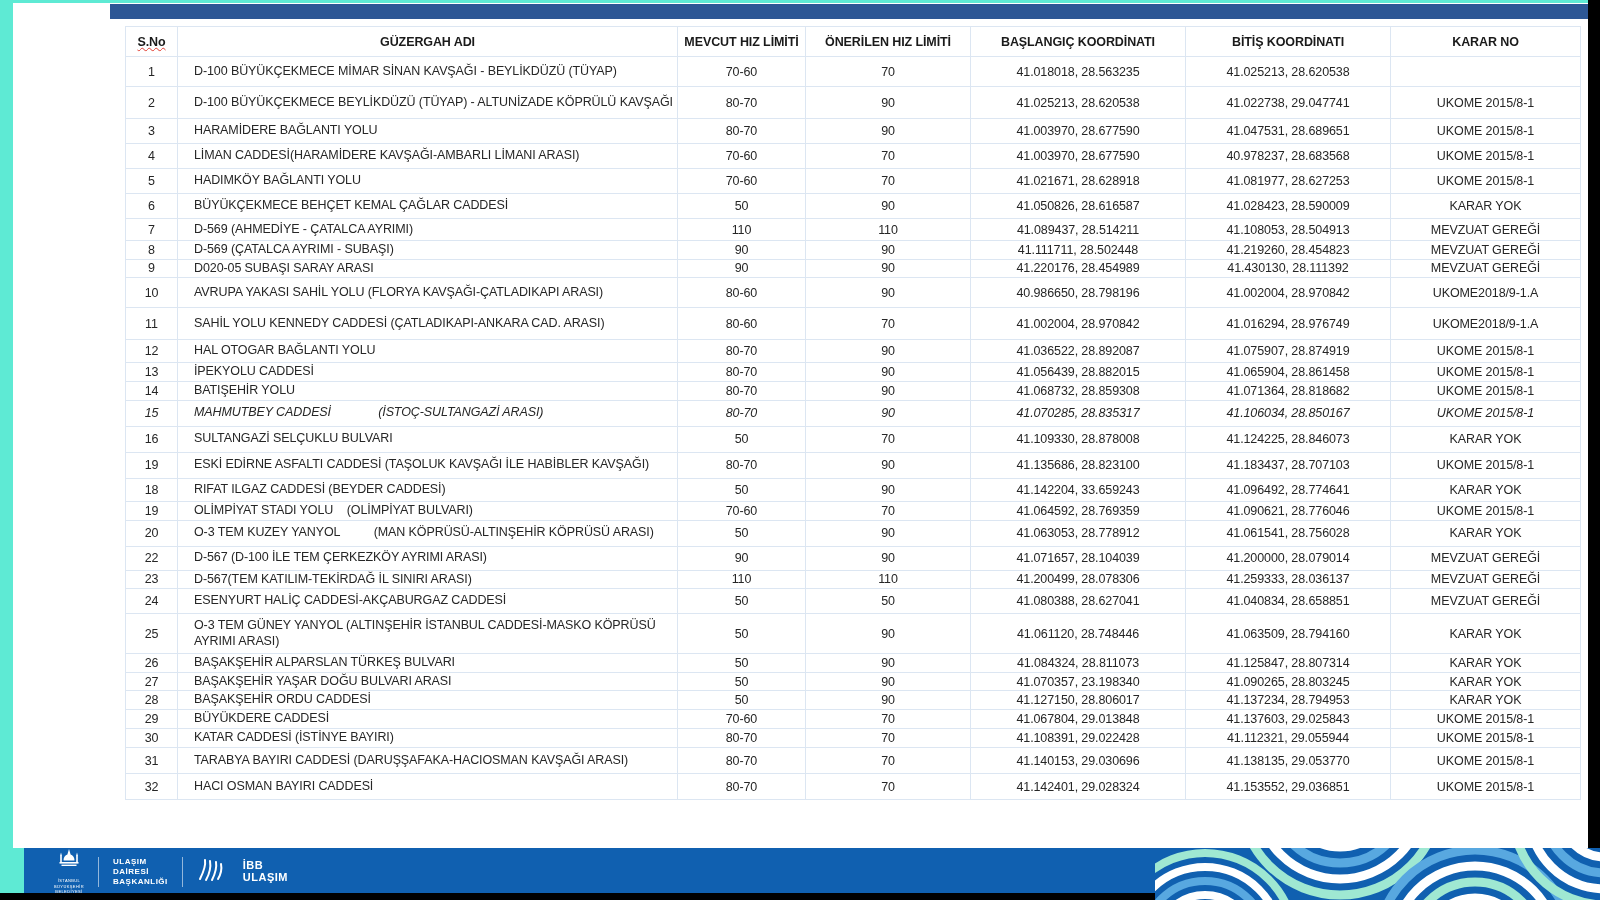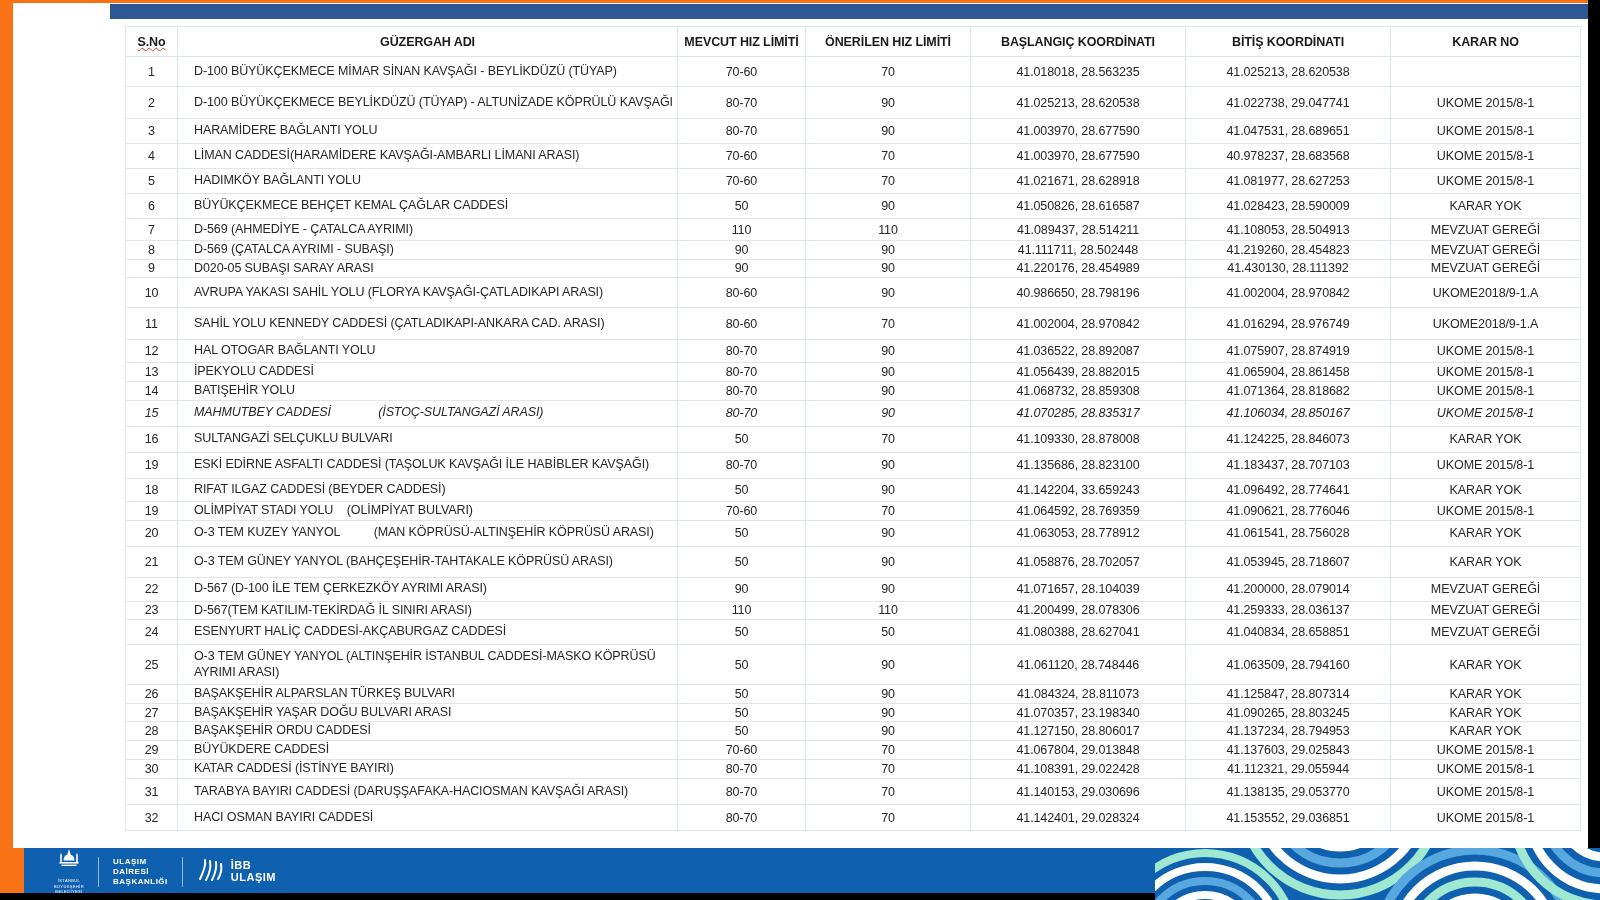--- a/index.html
+++ b/index.html
@@ -1,37 +1,37 @@
 <!DOCTYPE html>
 <html><head>
 <meta charset="utf-8">
 <style>
   * { margin:0; padding:0; box-sizing:border-box; }
   html,body { width:1600px; height:900px; overflow:hidden; background:#000; font-family:"Liberation Sans", sans-serif; }
-  .stage { position:relative; width:1600px; height:900px; background:#f97316; }
+  .stage { position:relative; width:1600px; height:900px; background:#5eead4; }
   .content { position:absolute; left:13px; top:3px; width:1575px; height:845px; background:#fff; }
   .top-bar { position:absolute; left:97px; top:1px; right:0; height:15px; background:#2d5795; }
   .table-wrap { position:absolute; left:112px; top:23px; width:1455px; }
   table { border-collapse:collapse; width:1455px; table-layout:fixed; }
   col.c0{width:52px;} col.c1{width:500px;} col.c2{width:128px;} col.c3{width:165px;}
   col.c4{width:215px;} col.c5{width:205px;} col.c6{width:190px;}
   th, td { border:1px solid #dce6f2; font-size:12.5px; color:#262626; text-align:center;
            vertical-align:middle; padding:1px 4px; letter-spacing:-0.1px; overflow:hidden; }
   thead th { font-weight:bold; color:#1a1a1a; height:30px; font-size:12.5px; }
   th.sno { text-decoration:underline; text-decoration-style:wavy; text-decoration-color:#e03c31; text-decoration-thickness:1px; }
   td.route { text-align:left; padding-left:16px; white-space:pre-wrap; line-height:1.25; }
   tbody td { font-size:12.5px; }
   .footer { position:absolute; left:24px; top:848px; width:1368px; height:47px; background:#1060b0; }
   .bottom-strip { position:absolute; left:0; top:893px; width:1600px; height:7px; background:#000; }
   .footer-inner { position:absolute; left:30px; top:0; height:47px; display:flex; align-items:center; gap:14px; color:#fff; }
   .emblem { display:flex; flex-direction:column; align-items:center; }
   .emblem-caption { font-size:4px; letter-spacing:0.4px; line-height:1.2; text-align:center; margin-top:1px; }
   .vdiv { width:1px; height:30px; background:rgba(255,255,255,0.55); }
   .dept { font-size:8px; font-weight:bold; line-height:1.25; letter-spacing:0.5px; }
-  .brand { display:flex; align-items:center; gap:6px; }
+  .brand { display:flex; align-items:center; gap:18px; }
   .brand-text { font-size:11px; font-weight:bold; line-height:1.05; letter-spacing:0.5px; }
   .pattern { position:absolute; right:0; top:843px; width:445px; height:57px; pointer-events:none; }
   .right-edge { position:absolute; right:0; top:0; width:12px; height:848px; background:#000; }
 </style>
 </head>
 <body>
 
 <div class="stage">
   <div class="content">
     <div class="top-bar"></div>
@@ -230,29 +230,20 @@
               <td>41.090621, 28.776046</td>
               <td>UKOME 2015/8-1</td>
             </tr>
             <tr style="height: 26px;">
               <td>20</td>
               <td class="route">O-3 TEM KUZEY YANYOL          (MAN KÖPRÜSÜ-ALTINŞEHİR KÖPRÜSÜ ARASI)</td>
               <td>50</td>
               <td>90</td>
               <td>41.063053, 28.778912</td>
               <td>41.061541, 28.756028</td>
-              <td>KARAR YOK</td>
-            </tr>
-            <tr style="height: 31px;">
-              <td>21</td>
-              <td class="route">O-3 TEM GÜNEY YANYOL (BAHÇEŞEHİR-TAHTAKALE KÖPRÜSÜ ARASI)</td>
-              <td>50</td>
-              <td>90</td>
-              <td>41.058876, 28.702057</td>
-              <td>41.053945, 28.718607</td>
               <td>KARAR YOK</td>
             </tr>
             <tr style="height: 24px;">
               <td>22</td>
               <td class="route">D-567 (D-100 İLE TEM ÇERKEZKÖY AYRIMI ARASI)</td>
               <td>90</td>
               <td>90</td>
               <td>41.071657, 28.104039</td>
               <td>41.200000, 28.079014</td>
               <td>MEVZUAT GEREĞİ</td>

